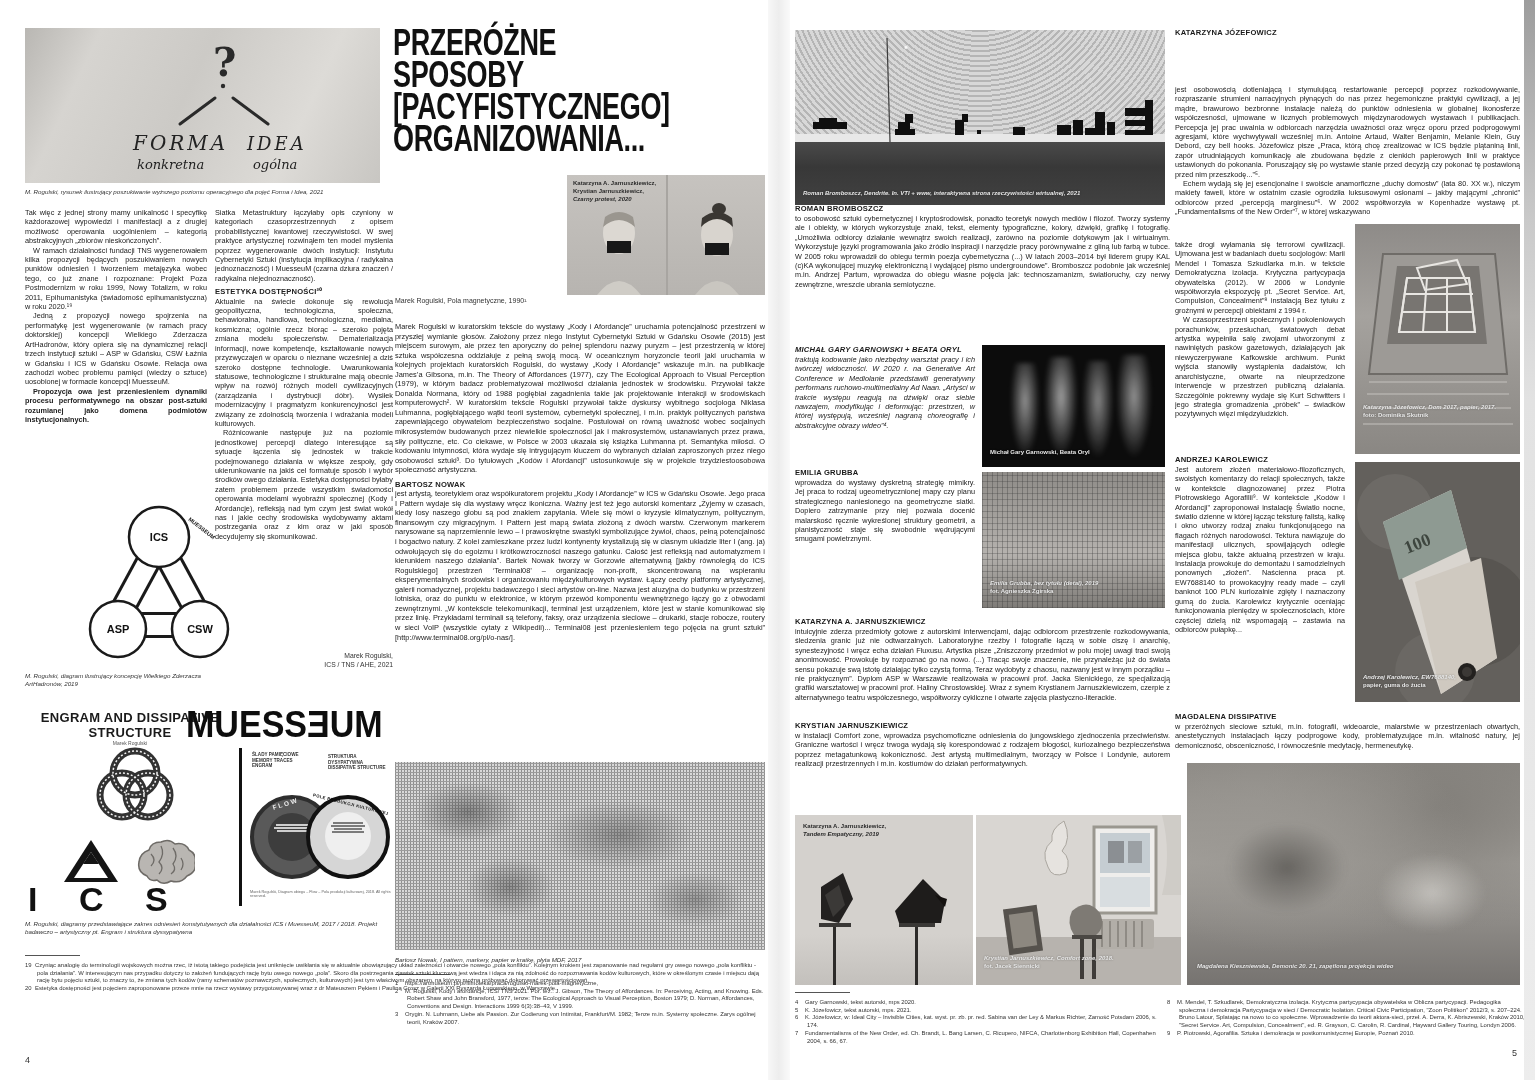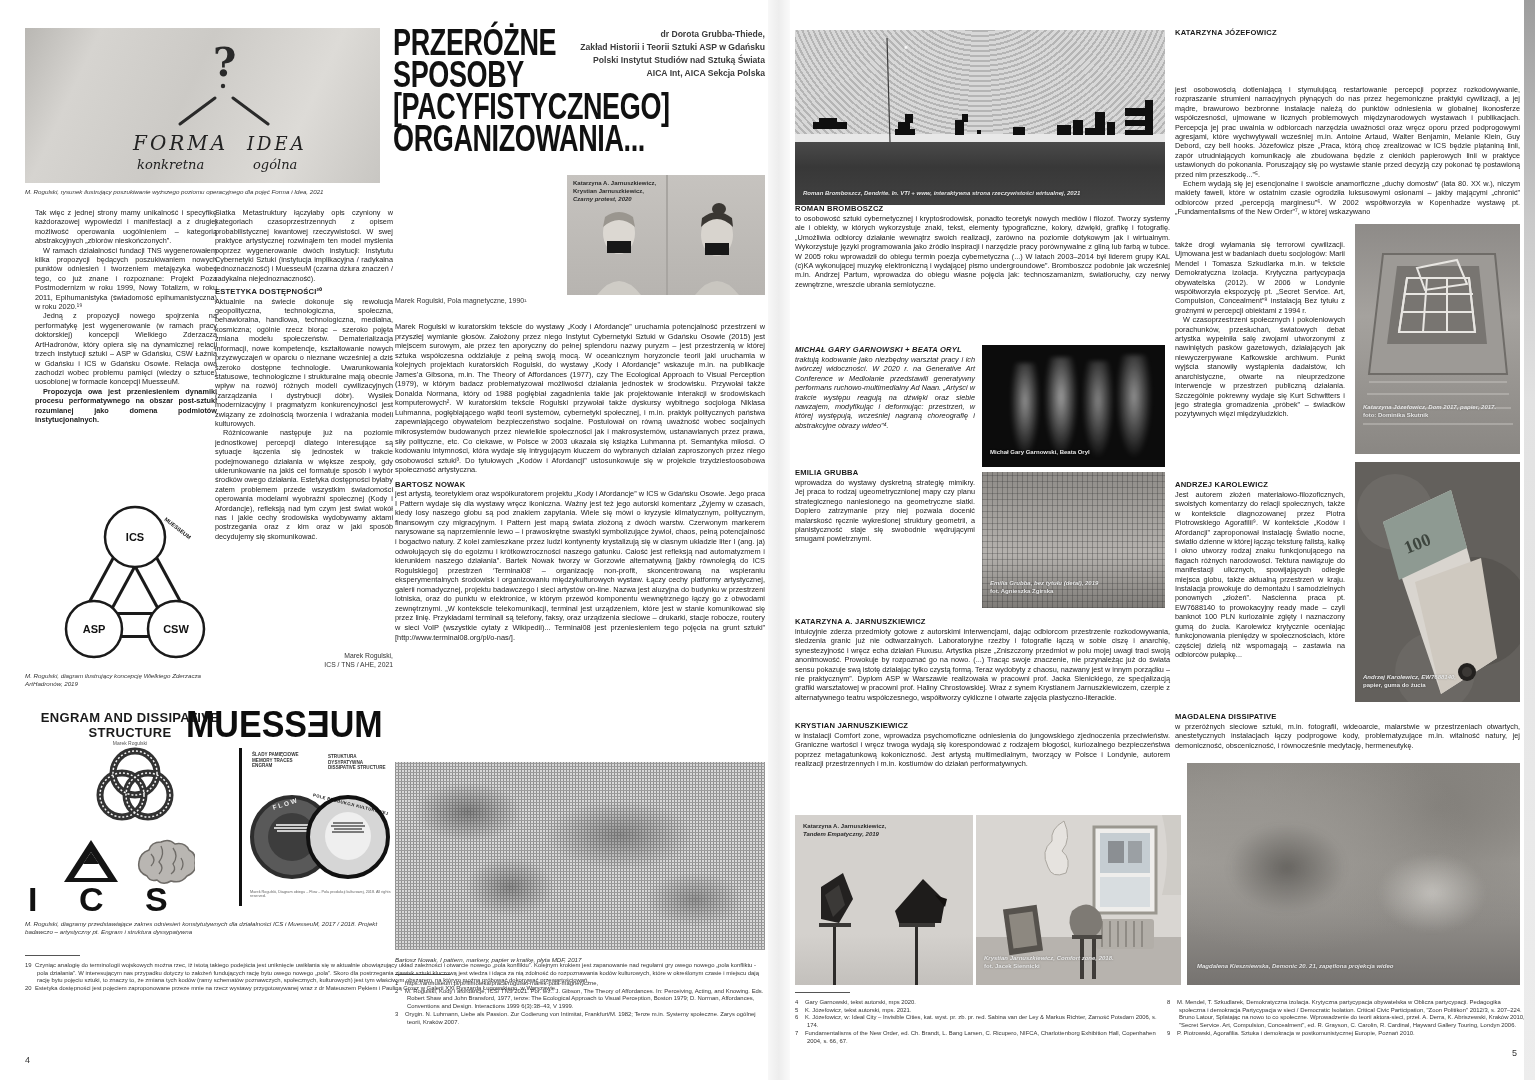--- a/index.html
+++ b/index.html
@@ -53,26 +53,20 @@
     </div>
     <div class="abs cap capi" style="left:25px;top:188px;width:360px;">M. Rogulski, rysunek ilustrujący poszukiwanie wyższego poziomu operacyjnego dla pojęć Forma i Idea, 2021</div>
 
     <div class="abs" style="left:393px;top:27px;width:380px;">
       <div class="title">PRZERÓŻNE</div>
       <div class="title">SPOSOBY</div>
       <div class="title">[PACYFISTYCZNEGO]</div>
       <div class="title">ORGANIZOWANIA...</div>
     </div>
 
-    <div class="abs byline" style="left:555px;top:28px;width:210px;">
-      <div>dr Dorota Grubba-Thiede,</div>
-      <div>Zakład Historii i Teorii Sztuki ASP w Gdańsku</div>
-      <div>Polski Instytut Studiów nad Sztuką Świata</div>
-      <div>AICA Int, AICA Sekcja Polska</div>
-    </div>
 
     <div class="abs" style="left:395px;top:297px;width:168px;font-size:7px;color:#333;">Marek Rogulski, Pola magnetyczne, 1990¹</div>
 
     <div class="abs imgbox" style="left:567px;top:175px;width:198px;height:120px;background:linear-gradient(180deg,#c6c3bf,#b7b4b0);">
       <svg width="198" height="120">
         <rect x="99" y="0" width="2" height="120" fill="#a8a5a1"></rect>
         <ellipse cx="52" cy="58" rx="16" ry="21" fill="#dcd8d2"></ellipse>
         <path d="M36 52 q16 -14 32 0 l-2 -10 q-14 -10 -28 0 z" fill="#9a968f"></path>
         <rect x="40" y="66" width="24" height="12" fill="#181818"></rect>
         <path d="M30 120 q22 -28 44 0 z" fill="#cfccc6"></path>
@@ -82,28 +76,28 @@
         <rect x="138" y="68" width="24" height="12" fill="#181818"></rect>
         <path d="M128 120 q22 -28 44 0 z" fill="#c9c6c0"></path>
       </svg>
       <div class="ovl ovl-dark" style="left:6px;top:5px;">
         <div>Katarzyna A. Jarnuszkiewicz,</div>
         <div>Krystian Jarnuszkiewicz,</div>
         <div class="capi">Czarny protest, 2020</div>
       </div>
     </div>
 
-    <div class="abs body just" style="left:35px;top:208px;width:182px;height:285px;overflow:hidden;">
+    <div class="abs body just" style="left:25px;top:208px;width:182px;height:285px;overflow:hidden;">
       <p class="noind">Tak więc z jednej strony mamy unikalność i specyfikę każdorazowej wypowiedzi i manifestacji a z drugiej możliwość operowania uogólnieniem – kategorią abstrakcyjnych „zbiorów nieskończonych”.</p>
       <p>W ramach działalności fundacji TNS wygenerowałem kilka propozycji będących poszukiwaniem nowych punktów odniesień i tworzeniem metajęzyka wobec tego, co już znane i rozpoznane: Projekt Poza Postmodernizm w roku 1999, Nowy Totalizm, w roku 2011, Epihumanistyka (świadomość epihumanistyczna) w roku 2020.¹⁹</p>
       <p>Jedną z propozycji nowego spojrzenia na performatykę jest wygenerowanie (w ramach pracy doktorskiej) koncepcji Wielkiego Zderzacza ArtHadronów, który opiera się na dynamicznej relacji trzech instytucji sztuki – ASP w Gdańsku, CSW Łaźnia w Gdańsku i ICS w Gdańsku Osowie. Relacja owa zachodzi wobec problemu pamięci (wiedzy o sztuce) uosobionej w formacie koncepcji MuesseuM.</p>
       <p class="bold">Propozycja owa jest przeniesieniem dynamiki procesu performatywnego na obszar post-sztuki rozumianej jako domena podmiotów instytucjonalnych.</p>
     </div>
 
-    <div class="abs" style="left:60px;top:497px;width:150px;height:172px;">
+    <div class="abs" style="left:84px;top:497px;width:150px;height:172px;">
       <svg width="150" height="172">
         <g stroke="#1a1a1a" fill="none">
           <path d="M75 45 L30 128" stroke-width="26"></path>
           <path d="M75 45 L120 128" stroke-width="26"></path>
           <path d="M30 128 L120 128" stroke-width="26"></path>
         </g>
         <g stroke="#fff" fill="none">
           <path d="M75 45 L30 128" stroke-width="20"></path>
           <path d="M75 45 L120 128" stroke-width="20"></path>
           <path d="M30 128 L120 128" stroke-width="20"></path>
@@ -391,21 +385,21 @@
           <line x1="10" y1="184" x2="156" y2="184"></line>
             <line x1="8" y1="200" x2="158" y2="200"></line>
         </g>
       </svg>
       <div class="ovl ovl-light" style="left:8px;bottom:34px;">
         <div class="capi">Katarzyna Józefowicz, Dom 2017, papier, 2017.</div>
         <div>foto: Dominika Skutnik</div>
       </div>
     </div>
 
-    <div class="abs" style="left:385px;top:480px;width:170px;">
+    <div class="abs" style="left:385px;top:455px;width:170px;">
       <div class="h-sec">ANDRZEJ KAROLEWICZ</div>
       <div class="body just">Jest autorem złożeń materiałowo-filozoficznych, swoistych komentarzy do relacji społecznych, także w kontekście diagnozowanej przez Piotra Piotrowskiego Agorafilii⁹. W kontekście „Kodów i Afordancji” zaproponował instalację Światło nocne, światło dzienne w której łącząc teksturę falistą, kalkę i okno utworzy rodzaj znaku funkcjonującego na flagach różnych narodowości. Tektura nawiązuje do manifestacji ulicznych, spowijających odległe miejsca globu, także aktualną przestrzeń w kraju. Instalacja prowokuje do demontażu i samodzielnych ponownych „złożeń”. Naścienna praca pt. EW7688140 to prowokacyjny ready made – czyli banknot 100 PLN kuriozalnie zgięty i naznaczony gumą do żucia. Karolewicz krytycznie oceniając funkcjonowania pieniędzy w społecznościach, które częściej dzielą niż wspomagają – zastawia na odbiorców pułapkę...</div>
     </div>
 
     <div class="abs imgbox" style="left:565px;top:462px;width:165px;height:240px;
                 background:radial-gradient(circle at 30% 30%,#7a7principal673,transparent 40%),radial-gradient(circle at 70% 60%,#5f5c58,transparent 50%),linear-gradient(160deg,#8a8satisf musi füh6c88 0%,#55524e 60%,#6e6b67);">
       <svg width="165" height="240">
         <rect width="165" height="240" fill="#63605c"></rect>
         <circle cx="40" cy="50" r="38" fill="#6d6a66"></circle>
           <circle cx="120" cy="150" r="55" fill="#585551"></circle>

